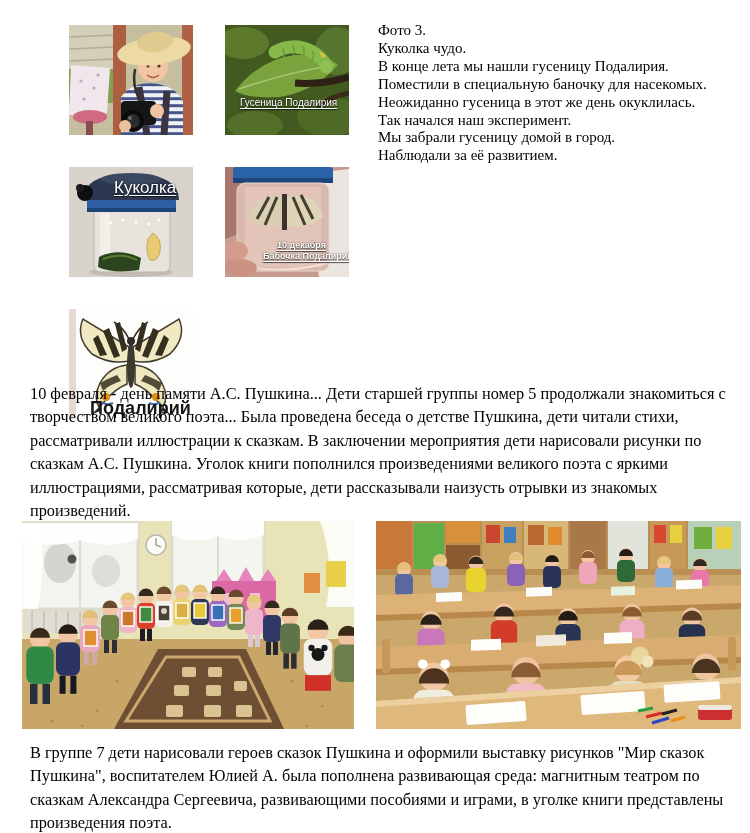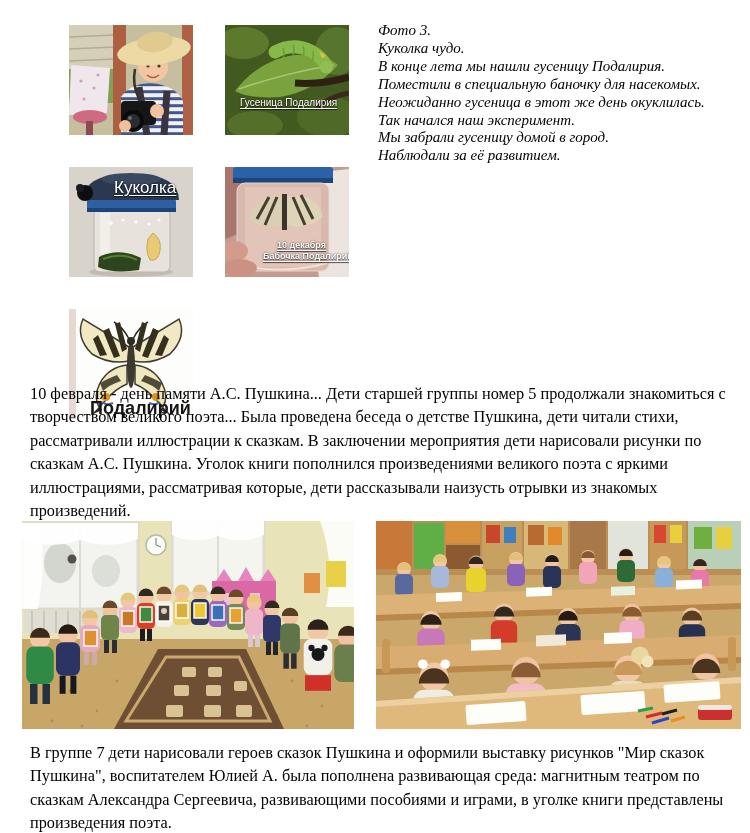--- a/index.html
+++ b/index.html
@@ -10,21 +10,21 @@
               display:grid;grid-template-columns:124px 124px;
               grid-template-rows:110px 110px 110px;column-gap:5px;row-gap:4px;gap:32px;}
   .ph{position:relative;overflow:hidden;background:#ddd;}
   .ph svg{display:block;}
   .cap{position:absolute;font-family:"Liberation Sans",sans-serif;white-space:nowrap;
        text-decoration:underline;text-underline-offset:2px;line-height:1.1;}
   .cap.w{color:#fff;text-shadow:0 0 2px rgba(0,0,0,.7),0 1px 1px rgba(0,0,0,.5);}
   .cap.b{color:#151515;}
   
   .note{position:absolute;left:378px;top:22px;width:368px;
-        font-size:15px;line-height:17.9px;font-style:italic;}
+        font-size:15px;line-height:17.9px;}
   
   .para{position:absolute;left:24px;width:717px;font-size:16.3px;line-height:23.4px;margin-left:6px;}
   #p1{top:382px;} #p2{top:741px;}
   
   .kg{position:absolute;top:521px;overflow:hidden;}
   #kgA{left:22px;width:332px;height:208px;}
   #kgB{left:376px;width:365px;height:208px;}
 </style>
 </head>
 <body>

